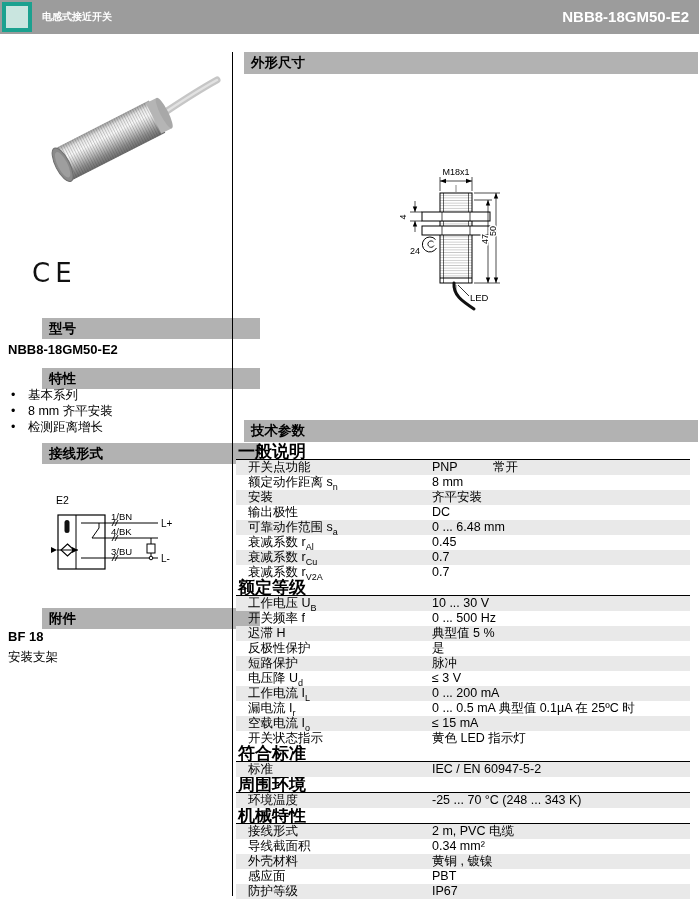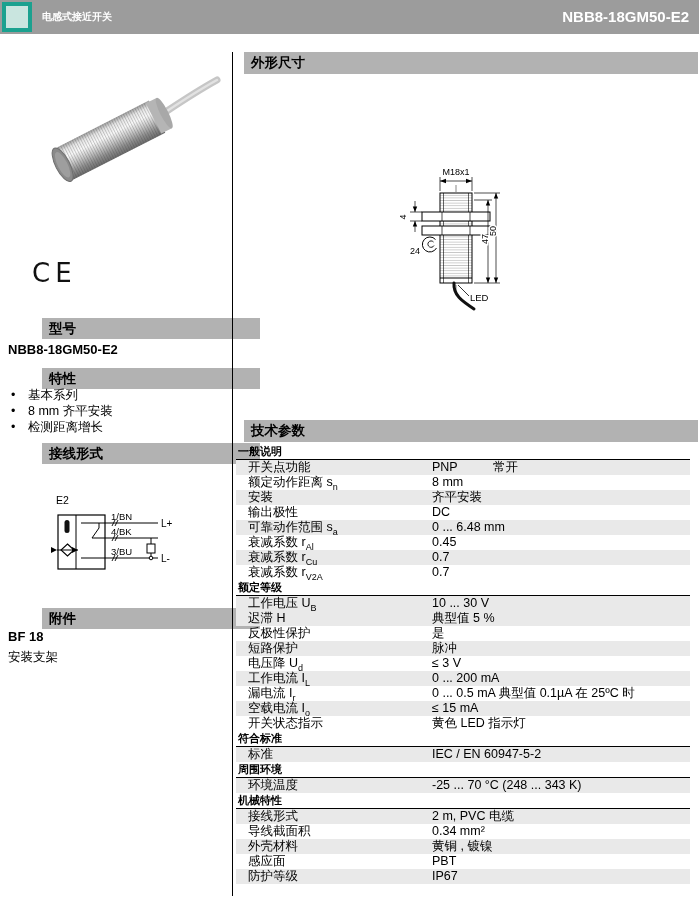--- a/index.html
+++ b/index.html
@@ -25,21 +25,21 @@
   .features{position:absolute;left:8px;top:387px;width:214px;font-size:12.5px;}
   .feature-item{position:relative;height:16px;line-height:16px;padding-left:20px;}
   .feature-item .bullet{position:absolute;left:3px;top:0;}
   .acc-model{position:absolute;left:8px;top:629px;font-size:13px;font-weight:bold;}
   .acc-desc{position:absolute;left:8px;top:649px;font-size:12.5px;}
   .wiring-svg{position:absolute;left:48px;top:492px;}
   .dim-svg{position:absolute;left:390px;top:155px;}
   
   .spec-table{position:absolute;left:236px;top:444px;width:454px;font-size:12.5px;}
   .spec-group-title{height:15px;line-height:15px;font-weight:bold;border-bottom:1px solid #000;
-                    padding-left:2px;font-size:11px;}
+                    padding-left:2px;font-size:17px;}
   .spec-row{position:relative;height:15px;line-height:15px;}
   .spec-row.odd{background:#e9e9e9;}
   .spec-label{position:absolute;left:12px;top:0;white-space:nowrap;}
   .spec-label sub{font-size:9px;line-height:0;}
   .spec-value{position:absolute;left:187px;top:0;white-space:nowrap;margin-left:9px;}
   .spec-value2{position:absolute;left:257px;top:0;white-space:nowrap;}
   svg text{font-family:"Liberation Sans","DejaVu Sans",sans-serif;}
 </style>
 </head>
 <body>
@@ -241,20 +241,24 @@
       </div>
       <div class="spec-row">
         <span class="spec-label">衰减系数 r<sub>V2A</sub></span>
         <span class="spec-value">0.7</span>
       </div>
       <div class="spec-group-title">额定等级</div>
       <div class="spec-row odd">
         <span class="spec-label">工作电压 U<sub>B</sub></span>
         <span class="spec-value">10 ... 30 V</span>
       </div>
+      <div class="spec-row">
+        <span class="spec-label">开关频率 f</span>
+        <span class="spec-value">0 ... 500 Hz</span>
+      </div>
       <div class="spec-row odd">
         <span class="spec-label">迟滞 H</span>
         <span class="spec-value">典型值 5 %</span>
       </div>
       <div class="spec-row">
         <span class="spec-label">反极性保护</span>
         <span class="spec-value">是</span>
       </div>
       <div class="spec-row odd">
         <span class="spec-label">短路保护</span>

